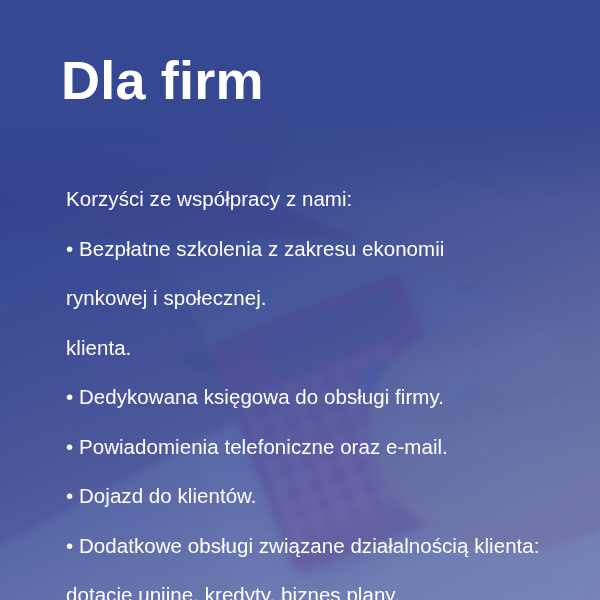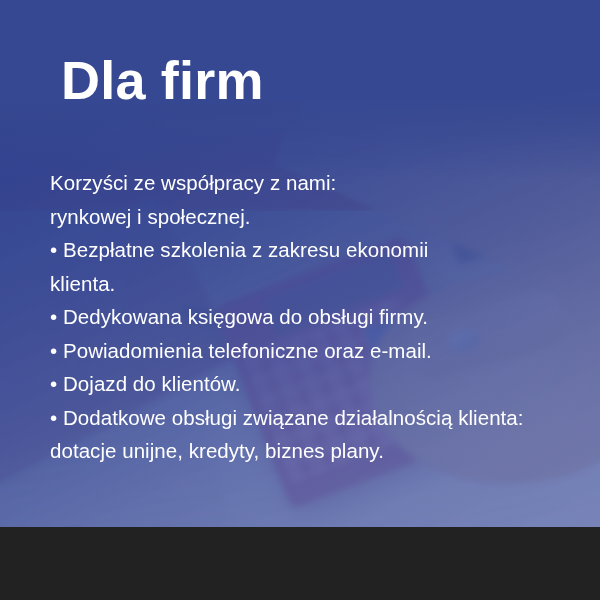--- a/index.html
+++ b/index.html
@@ -4,21 +4,21 @@
 <title>Dla firm</title>
 <style>
   html, body {
     margin: 0;
     padding: 0;
     background: #222;
   }
   #poster {
     position: relative;
     width: 600px;
-    height: 527px;
+    height: 600px;
     overflow: hidden;
     font-family: "Liberation Sans", "DejaVu Sans", sans-serif;
     background: #b91c1c;
     -webkit-font-smoothing: antialiased;
   }
 
   
   .photo {
     position: absolute;
     inset: 0;
@@ -227,21 +227,21 @@
     left: 50px;
     top: 166px;
     width: 512px;
     color: #ffffff;
     font-size: 20.5px;
     line-height: 33.5px;
     font-weight: normal;
     letter-spacing: .05px;
   }
   .line {
-    margin: 0;
+    margin: 16px;
     white-space: pre-wrap;
   }
 </style>
 </head>
 <body>
 
 <div id="poster">
 
   <div class="photo">
     <div class="ph ph-desk"></div>
@@ -266,22 +266,22 @@
   <div class="overlay-flat"></div>
   <div class="overlay"></div>
   <div class="overlay-top"></div>
 
   <div class="content">
 
     <h1 class="title">Dla firm</h1>
 
     <div class="body-copy">
       <p class="line">Korzyści ze współpracy z nami:</p>
+      <p class="line">• Bezpłatne szkolenia z zakresu ekonomii</p>
       <p class="line">rynkowej i społecznej.</p>
-      <p class="line">• Bezpłatne szkolenia z zakresu ekonomii</p>
       <p class="line">klienta.</p>
       <p class="line">• Dedykowana księgowa do obsługi firmy.</p>
       <p class="line">• Powiadomienia telefoniczne oraz e-mail.</p>
       <p class="line">• Dojazd do klientów.</p>
       <p class="line">• Dodatkowe obsługi związane działalnością klienta:</p>
       <p class="line">dotacje unijne, kredyty, biznes plany.</p>
     </div>
 
   </div>
 </div>

